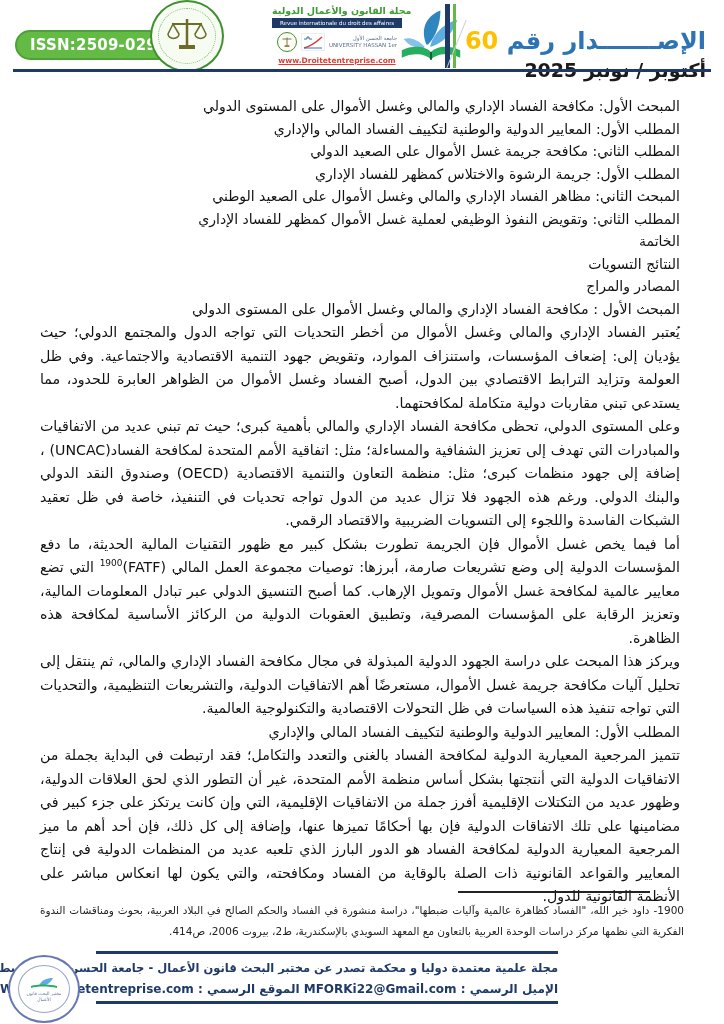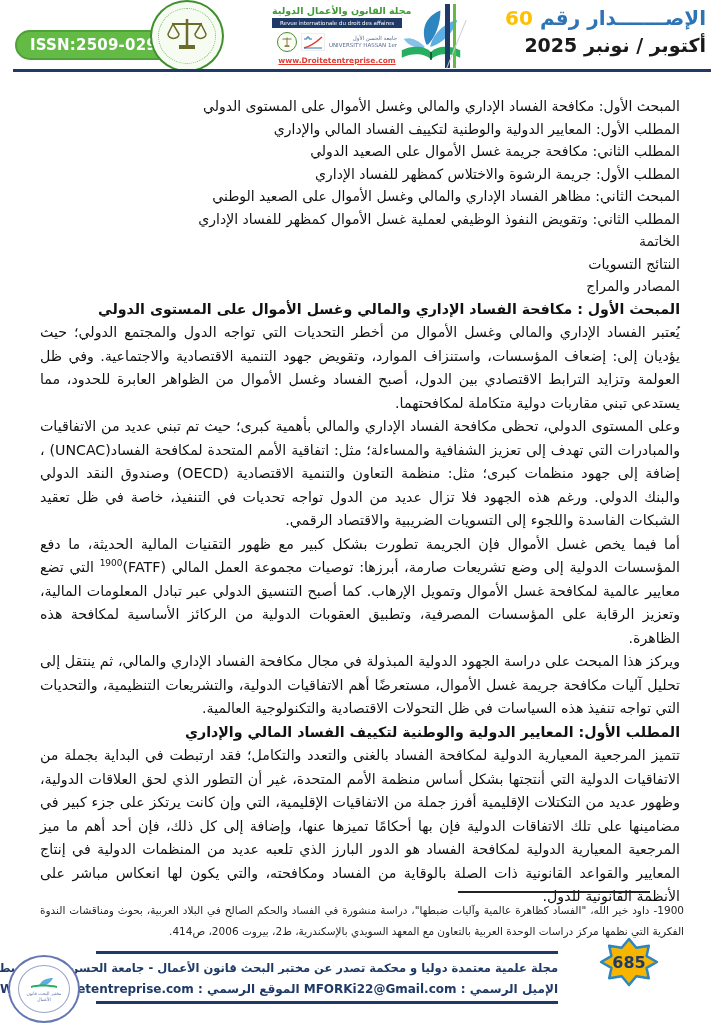--- a/index.html
+++ b/index.html
@@ -30,30 +30,30 @@
   .logo-row { display:flex; align-items:center; justify-content:center; gap:4px; margin-top:3px; height:22px; }
   .mini-circle { width:20px; height:20px; border-radius:50%; border:1px solid #3f8f2f; background:#fdfdf6; display:flex; align-items:center; justify-content:center; }
   .chart-box { width:24px; height:18px; background:#fff; border:1px solid #eee; }
   .univ { font-size:5.5px; color:#5a6b8c; line-height:1.3; text-align:right; }
   .journal-site { color:#e03c31; font-weight:bold; font-size:7.5px; margin-top:3px; text-decoration:underline; }
   .book-icon { position:absolute; left:398px; top:8px; }
   .sep-bars { position:absolute; left:445px; top:4px; height:64px; display:flex; gap:3px; }
   .bar-navy { width:5px; height:100%; background:#1f3a68; }
   .bar-green { width:3px; height:100%; background:#63bb46; }
   .issue-block { position:absolute; right:18px; top:6px; width:250px; text-align:right; direction:rtl; }
-  .issue-line1 { font-size:20px; font-weight:bold; color:#2e74b5; white-space:nowrap; }
+  .issue-line1 { font-size:24px; font-weight:bold; color:#2e74b5; white-space:nowrap;margin-top:21px; }
   .issue-line1 .num { color:#ffc000; }
   .issue-line2 { font-size:19px; font-weight:bold; color:#1a1a1a; margin-top:4px; padding-left:30px; white-space:nowrap; }
   .slash-deco { position:absolute; left:456px; top:18px; width:1px; height:52px; background:#c9ced6; transform:rotate(22deg); }
   
   .content {
     position:absolute; top:95px; right:44px; left:40px; direction:rtl;
   }
   .toc-line { font-size:14px; line-height:22.5px; text-align:start; }
-  .heading { font-size:14.2px; line-height:23.5px; font-weight:bold; text-align:justify; }
+  .heading { font-size:14.2px; line-height:23.5px; font-weight:normal; text-align:justify; }
   .body-text { font-size:14.2px; line-height:23.5px; text-align:justify; }
   .body-text sup { font-size:9px; line-height:0; }
   
   .footnote { position:absolute; top:891px; right:40px; left:40px; direction:rtl; }
   .footnote-sep { width:192px; height:1.5px; background:#222; margin:0 34px 7px auto; }
   .footnote-text { font-size:10.5px; line-height:21px; text-align:justify; color:#222; }
   
   .footer-rule-top { position:absolute; top:951px; left:96px; width:462px; height:3px; background:#1f3a68; }
   .footer-rule-bottom { position:absolute; top:1001px; left:96px; width:462px; height:2.5px; background:#1f3a68; }
   .footer-text { position:absolute; top:958px; left:96px; width:462px; text-align:center; direction:rtl; color:#1f3a68; font-weight:bold; }
@@ -164,26 +164,20 @@
     <p class="body-text">تتميز المرجعية المعيارية الدولية لمكافحة الفساد بالغنى والتعدد والتكامل؛ فقد ارتبطت في البداية بجملة من الاتفاقيات الدولية التي أنتجتها بشكل أساس منظمة الأمم المتحدة، غير أن التطور الذي لحق العلاقات الدولية، وظهور عديد من التكتلات الإقليمية أفرز جملة من الاتفاقيات الإقليمية، التي وإن كانت يرتكز على جزء كبير في مضامينها على تلك الاتفاقات الدولية فإن بها أحكامًا تميزها عنها، وإضافة إلى كل ذلك، فإن أحد أهم ما ميز المرجعية المعيارية الدولية لمكافحة الفساد هو الدور البارز الذي تلعبه عديد من المنظمات الدولية في إنتاج المعايير والقواعد القانونية ذات الصلة بالوقاية من الفساد ومكافحته، والتي يكون لها انعكاس مباشر على الأنظمة القانونية للدول.</p>
   </div>
 
   <div class="footnote">
     <div class="footnote-sep"></div>
     <div class="footnote-text">1900- داود خير الله، "الفساد كظاهرة عالمية وآليات ضبطها"، دراسة منشورة في الفساد والحكم الصالح في البلاد العربية، بحوث ومناقشات الندوة الفكرية التي نظمها مركز دراسات الوحدة العربية بالتعاون مع المعهد السويدي بالإسكندرية، ط2، بيروت 2006، ص414.</div>
   </div>
 
   <div class="footer-rule-top"></div>
 
-  <div class="page-badge">
-    <svg width="62" height="52" viewBox="0 0 62 52">
-      <polygon points="59,26 48.6,20.1 50.8,9.7 38.3,11.7 31,3 23.7,11.7 11.2,9.7 13.4,20.1 3,26 13.4,31.9 11.2,42.3 23.7,40.3 31,49 38.3,40.3 50.8,42.3 48.6,31.9" fill="#f7b500" stroke="#2e86c1" stroke-width="2.5" stroke-linejoin="round"></polygon>
-      <text x="31" y="32" text-anchor="middle" font-size="16" font-weight="bold" fill="#1f3a68" font-family="DejaVu Sans, sans-serif">685</text>
-    </svg>
-  </div>
 
   <div class="footer-text">
     <div class="footer-line1">مجلة علمية معتمدة  دوليا و محكمة تصدر عن مختبر البحث قانون الأعمال - جامعة الحسن الأول - سطات - المغرب</div>
     <div class="footer-line2">
       <span>الإميل الرسمي :</span>
       <span>MFORKi22@Gmail.com</span>
       <span>الموقع الرسمي :</span>
       <span>WWW.Droitetentreprise.com</span>
     </div>
   </div>

